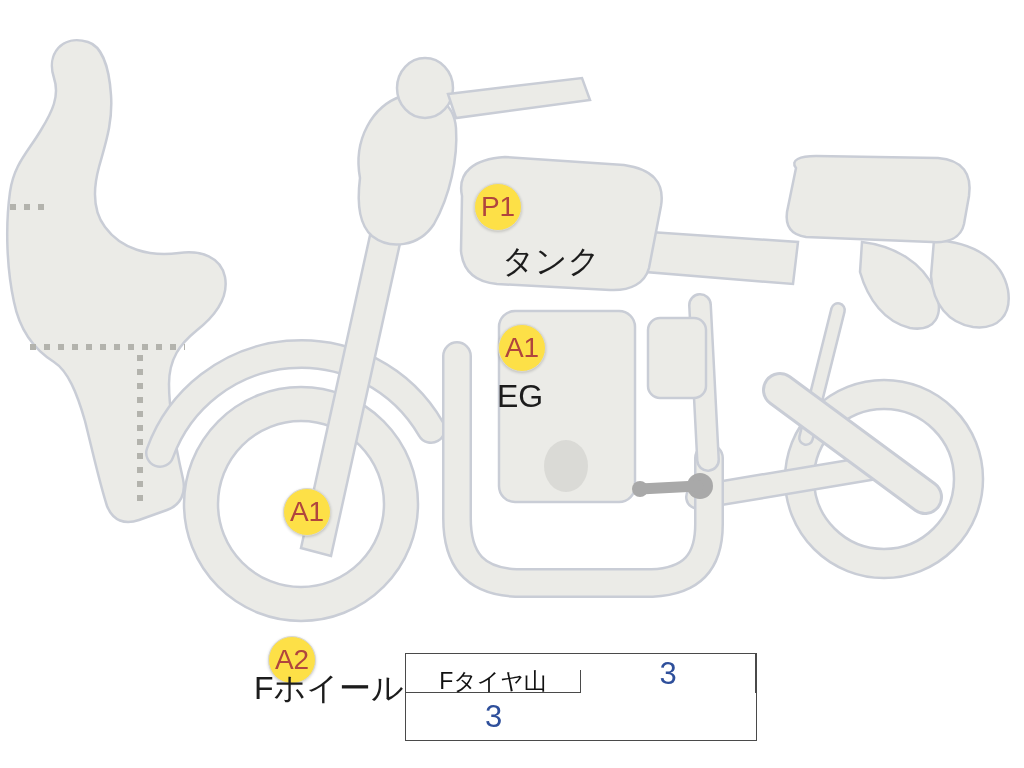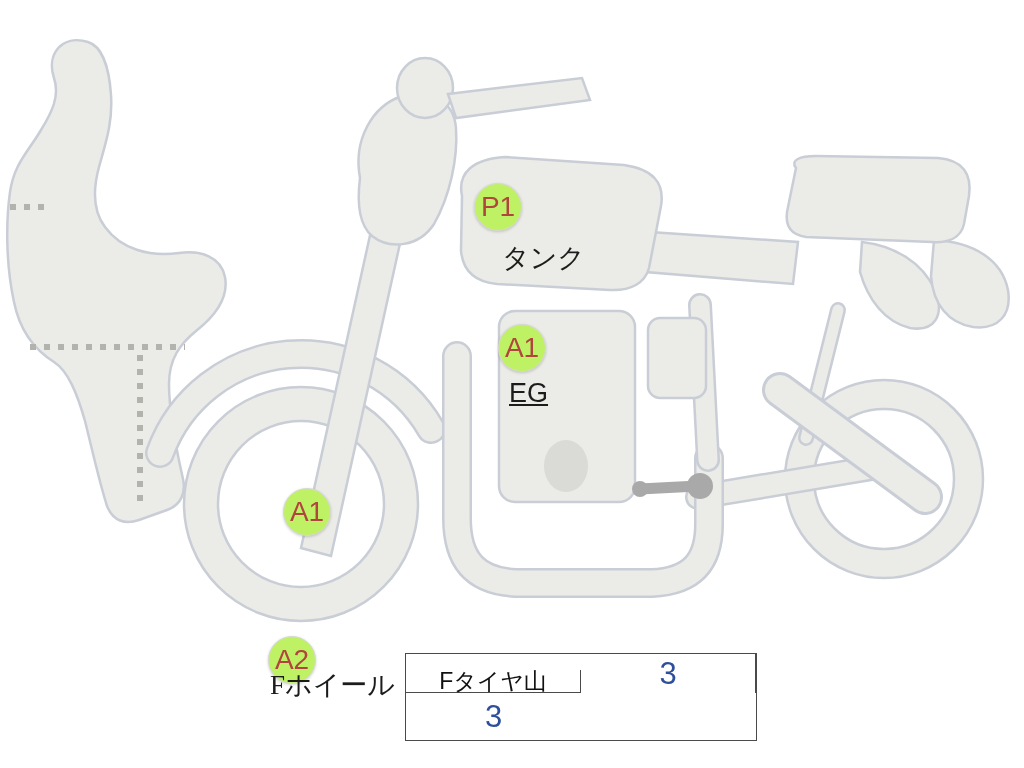--- a/index.html
+++ b/index.html
@@ -2,28 +2,28 @@
 <html><head>
 <meta charset="utf-8">
 <style>
   html,body{margin:0;padding:0;background:#ffffff;}
   body{font-family:"Liberation Sans","DejaVu Sans",sans-serif;}
   .stage{position:relative;width:1024px;height:768px;background:#ffffff;overflow:hidden;}
   .art{position:absolute;left:0;top:0;width:1024px;height:768px;}
 
   .badge{
     position:absolute;width:46px;height:46px;border-radius:50%;
-    background:#bef264;border:1px solid #d8d8d3;
+    background:#fde047;border:1px solid #d8d8d3;
     box-shadow:0 1px 3px rgba(0,0,0,.18);
     color:#b0453e;font-size:28px;font-weight:500;
     display:flex;align-items:center;justify-content:center;
     line-height:1;user-select:none;
   }
   .part-label{
-    position:absolute;color:#1c1c1c;font-size:27px;line-height:1.1;white-space:nowrap;
+    position:absolute;color:#1c1c1c;font-size:32px;line-height:1.1;white-space:nowrap;
   }
 
   .tire-table{
     position:absolute;left:405px;top:653px;width:350px;
     background:#ffffff;border:1px solid #4a4a4a;
     display:grid;grid-template-columns:1fr 1fr;grid-template-rows:39px 47px;
   }
   .tire-table .cell{
     display:flex;align-items:center;justify-content:center;
   }
@@ -108,26 +108,26 @@
       <path d="M 360,178 C 353,140 372,106 402,96 C 432,88 454,102 456,128 C 458,158 450,196 434,224 C 419,247 390,250 372,236 C 358,224 357,202 360,178 Z"></path>
       <ellipse cx="425" cy="88" rx="28" ry="30"></ellipse>
       <polygon points="448,94 582,78 590,100 456,118"></polygon>
     </g>
   </svg>
 
   <div class="badge" style="left:474px;top:183px;">P1</div>
   <div class="part-label" style="left:502px;top:244px;">タンク</div>
 
   <div class="badge" style="left:498px;top:324px;">A1</div>
-  <div class="part-label" style="left:509px;top:379px;text-decoration:underline;">EG</div>
+  <div class="part-label" style="left:497px;top:379px;">EG</div>
 
   <div class="badge" style="left:283px;top:488px;">A1</div>
 
   <div class="badge" style="left:268px;top:636px;">A2</div>
-  <div class="part-label" style="left:270px;top:671px;font-family:Liberation Serif, serif;">Fホイール</div>
+  <div class="part-label" style="left:254px;top:671px;">Fホイール</div>
 
   <div class="tire-table">
     <div class="cell head c0">Fタイヤ山</div>
     <div class="cell val c0">3</div>
     <div class="cell val">3</div>
   </div>
 
 </div>
 
 </body></html>

